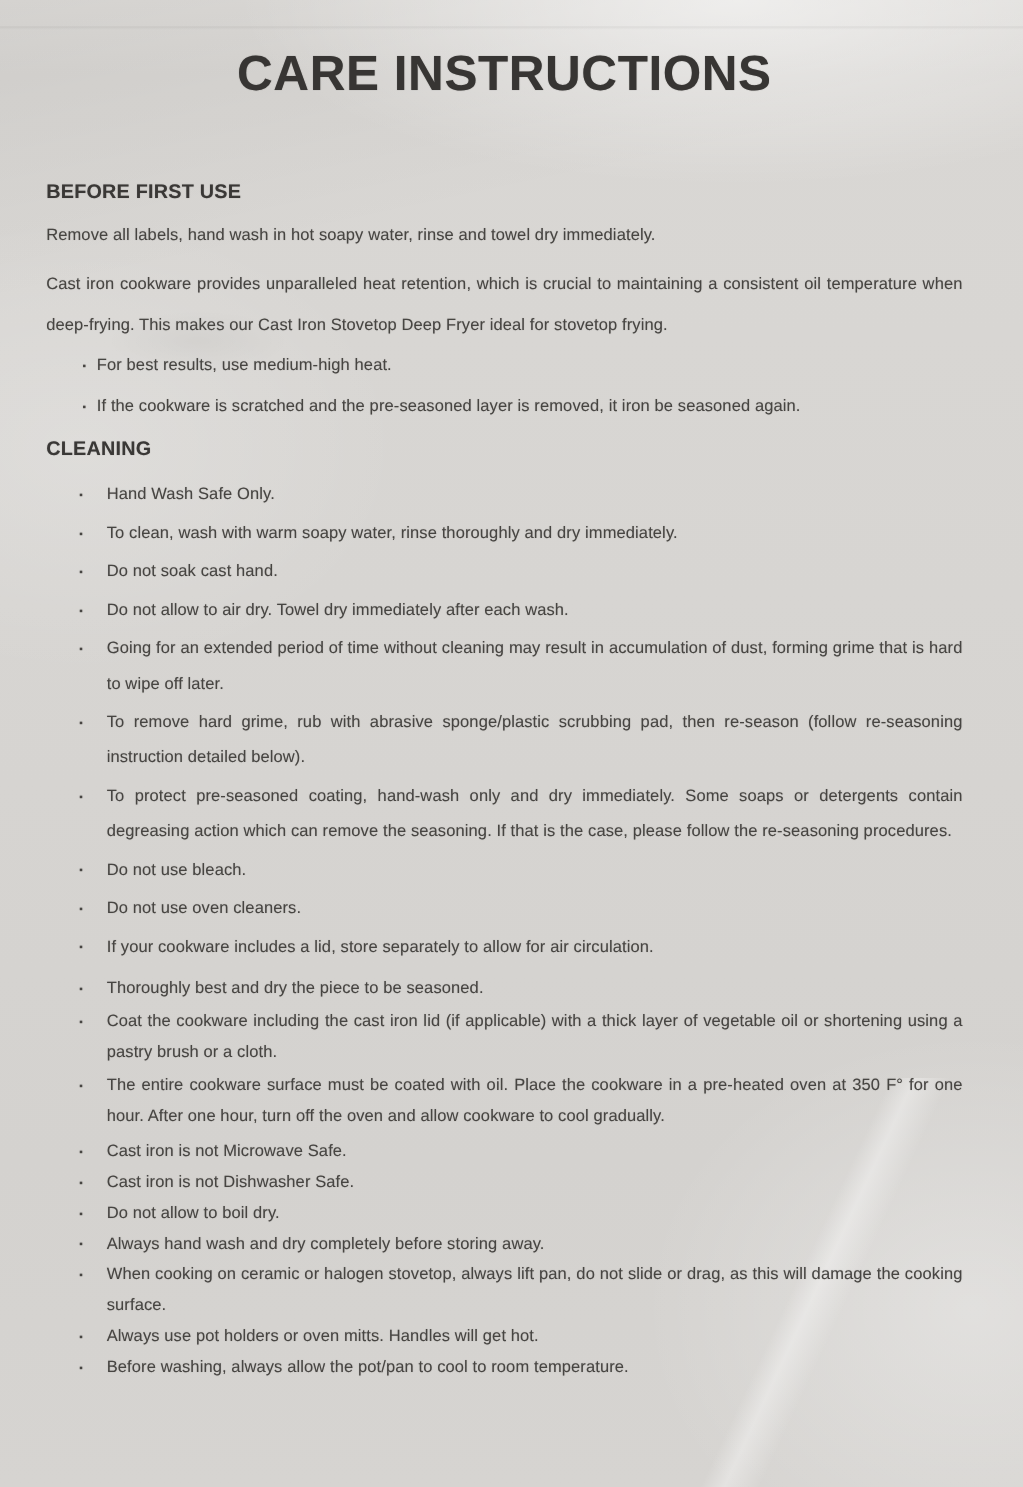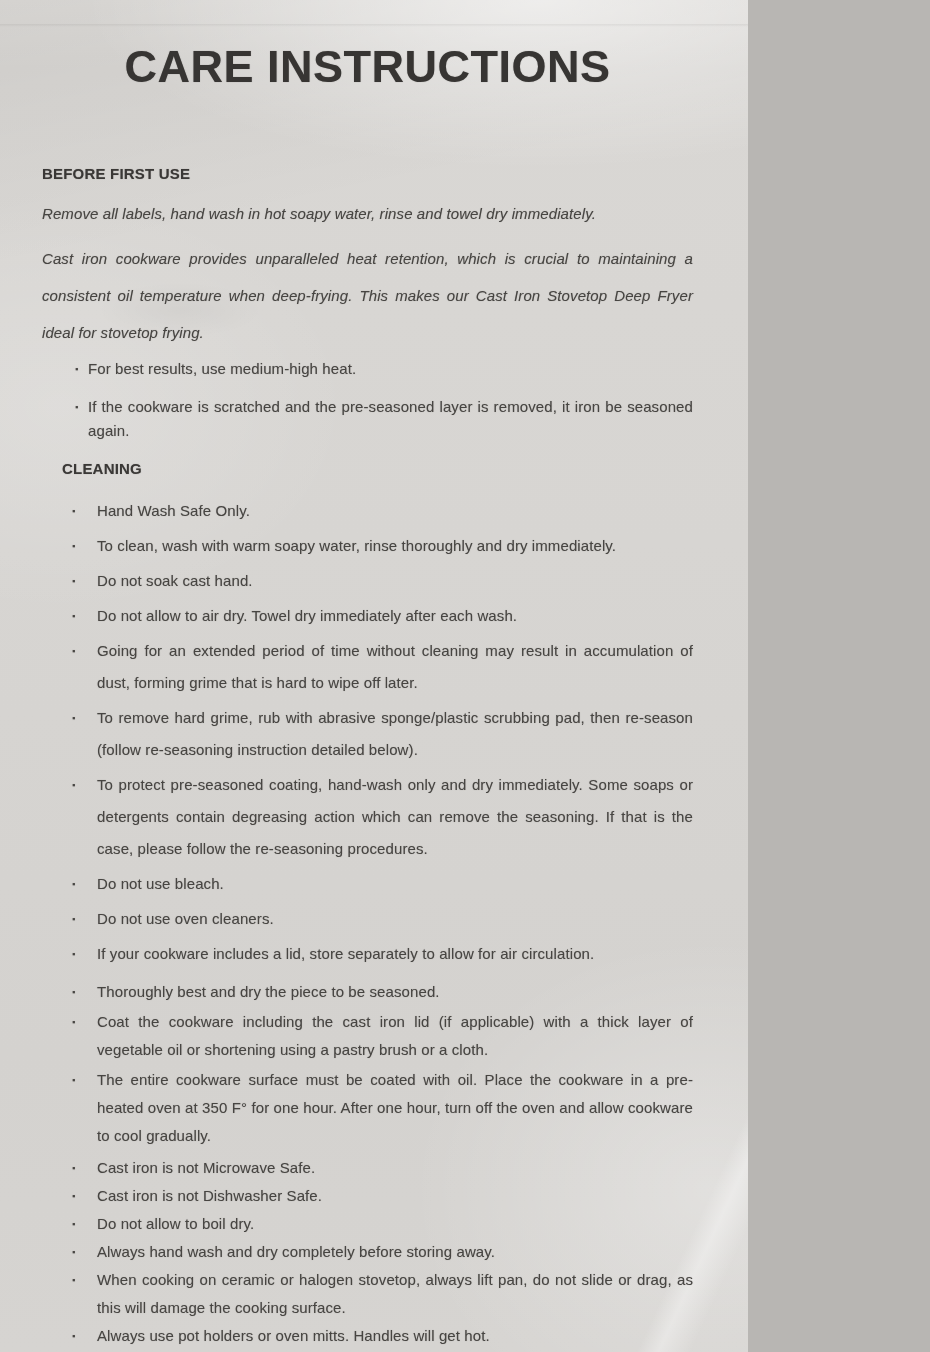--- a/index.html
+++ b/index.html
@@ -3,21 +3,21 @@
 <meta charset="utf-8">
 <style>
   html, body {
     margin: 0;
     padding: 0;
     background: #b8b6b3;
     font-family: "Liberation Sans", "DejaVu Sans", sans-serif;
   }
   .photo {
     position: relative;
-    width: 748px;
+    width: 930px;
     height: 1352px;
     overflow: hidden;
     color: #454340;
     background:
       radial-gradient(ellipse 700px 260px at 72% 0%, rgba(255,255,255,0.55), rgba(255,255,255,0) 65%),
       radial-gradient(ellipse 500px 420px at 95% 88%, rgba(255,255,255,0.30), rgba(255,255,255,0) 60%),
       radial-gradient(ellipse 420px 300px at 8% 30%, rgba(255,255,255,0.18), rgba(255,255,255,0) 70%),
       linear-gradient(168deg, rgba(0,0,0,0.05) 0%, rgba(0,0,0,0) 18%),
       linear-gradient(to bottom, #e0dedb 0%, #d9d7d4 5%, #d7d5d2 40%, #d4d2cf 78%, #d6d4d1 100%);
   }
@@ -47,35 +47,34 @@
     font-size: 45px;
     line-height: 50px;
     font-weight: bold;
     text-align: center;
     letter-spacing: 0.5px;
     color: #373533;
     text-shadow: 0 0 1px rgba(55,53,51,0.45);
   }
   .doc-section h2 {
     margin: 0;
-    font-size: 15px;
+    font-size: 18px;
     line-height: 24px;
     font-weight: bold;
     letter-spacing: 0.2px;
     color: #3a3836;
     text-shadow: 0 0 1px rgba(58,56,54,0.40);
   }
   .doc-paragraph {
     margin: 0;
     font-size: 15px;
     letter-spacing: 0.1px;
     text-align: justify;
     color: #474542;
     text-shadow: 0 0 1px rgba(71,69,66,0.35);
-    font-style: italic;
   }
   .bullet-list {
     list-style: none;
     margin: 0;
     padding: 0;
   }
   .bullet-item {
     display: flex;
     align-items: flex-start;
     font-size: 15px;
@@ -93,21 +92,21 @@
     text-align: justify;
   }
   
   .section-0 h2 { margin-top: 70px; }
   .section-0 .doc-paragraph:nth-of-type(1) { margin-top: 16px; line-height: 24px; }
   .section-0 .doc-paragraph:nth-of-type(2) { margin-top: 14px; line-height: 37px; }
   .section-0 .bullet-list { margin-top: 6px; padding-left: 33px; }
   .section-0 .bullet-item { line-height: 24px; margin-bottom: 14px; }
   .section-0 .bullet-marker { width: 13px; line-height: 24px; }
   
-  .section-1 h2 { margin-top: 12px; margin-left: 20px; }
+  .section-1 h2 { margin-top: 12px; }
   .section-1 .bullet-list { margin-top: 14px; padding-left: 30px; }
   .section-1 .bullet-item { line-height: 32px; margin-bottom: 3px; }
   .section-1 .bullet-marker { width: 25px; line-height: 32px; }
   
   .section-2 h2 { margin-top: 8px; }
   .section-2 .bullet-list { margin-top: 8px; padding-left: 30px; }
   .section-2 .bullet-item { line-height: 28px; margin-bottom: 2px; }
   .section-2 .bullet-marker { width: 25px; line-height: 28px; }
   
   .section-3 h2 { margin-top: 6px; }

